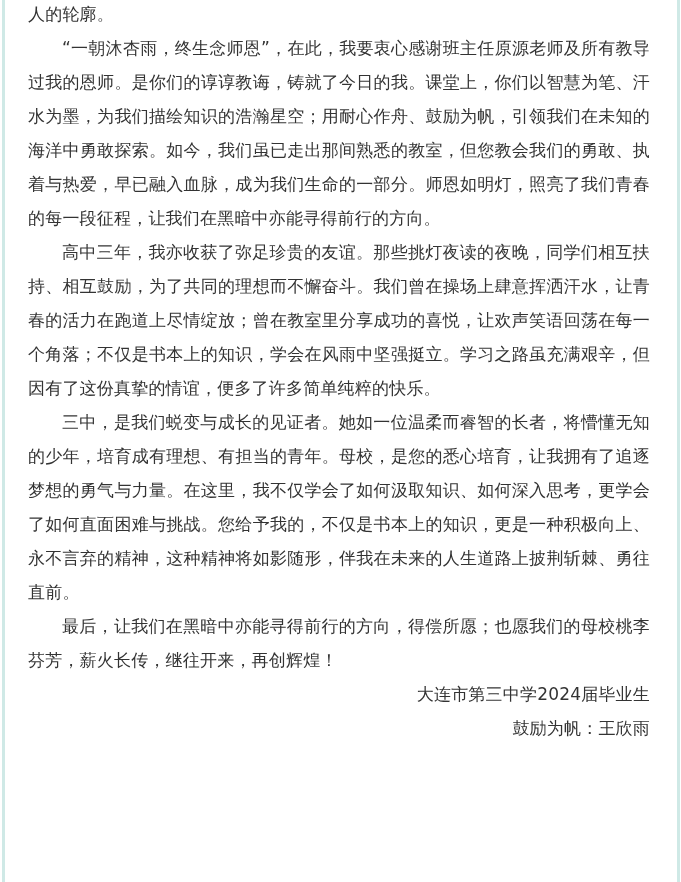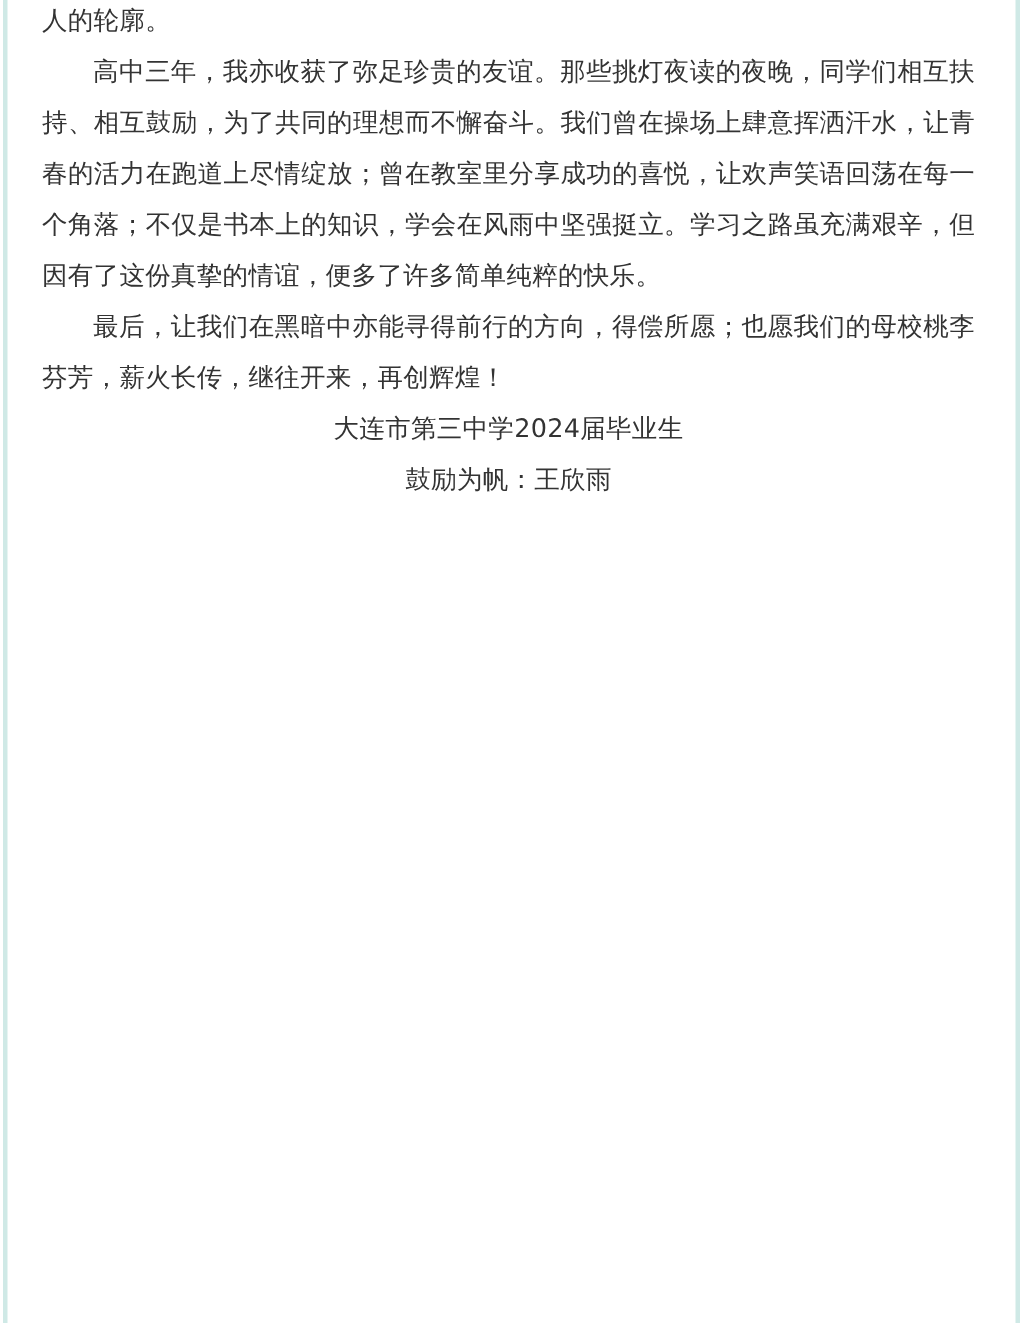--- a/index.html
+++ b/index.html
@@ -15,29 +15,31 @@
     position: absolute; left: 677px; top: 0; width: 3px; height: 882px; background: #cfe9e6;
   }
   .article {
     position: absolute; left: 28px; top: -3px; width: 622px;
     font-family: "DejaVu Sans", sans-serif;
     font-size: 17px; line-height: 34px; color: #333333;
     letter-spacing: 0.2px;
   }
   .para { margin: 0; text-align: justify; }
   .para.indent { text-indent: 2em; }
-  .sign { margin: 0; text-align: center; }
+  .sign { margin: 0; text-align: right; }
 </style>
 </head>
 <body>
 
 <div class="frame">
   <div class="border-left"></div>
   <div class="border-right"></div>
 
   <div class="article">
     <p class="para">人的轮廓。</p>
+    <p class="para indent">“一朝沐杏雨，终生念师恩”，在此，我要衷心感谢班主任原源老师及所有教导过我的恩师。是你们的谆谆教诲，铸就了今日的我。课堂上，你们以智慧为笔、汗水为墨，为我们描绘知识的浩瀚星空；用耐心作舟、鼓励为帆，引领我们在未知的海洋中勇敢探索。如今，我们虽已走出那间熟悉的教室，但您教会我们的勇敢、执着与热爱，早已融入血脉，成为我们生命的一部分。师恩如明灯，照亮了我们青春的每一段征程，让我们在黑暗中亦能寻得前行的方向。</p>
     <p class="para indent">高中三年，我亦收获了弥足珍贵的友谊。那些挑灯夜读的夜晚，同学们相互扶持、相互鼓励，为了共同的理想而不懈奋斗。我们曾在操场上肆意挥洒汗水，让青春的活力在跑道上尽情绽放；曾在教室里分享成功的喜悦，让欢声笑语回荡在每一个角落；不仅是书本上的知识，学会在风雨中坚强挺立。学习之路虽充满艰辛，但因有了这份真挚的情谊，便多了许多简单纯粹的快乐。</p>
+    <p class="para indent">三中，是我们蜕变与成长的见证者。她如一位温柔而睿智的长者，将懵懂无知的少年，培育成有理想、有担当的青年。母校，是您的悉心培育，让我拥有了追逐梦想的勇气与力量。在这里，我不仅学会了如何汲取知识、如何深入思考，更学会了如何直面困难与挑战。您给予我的，不仅是书本上的知识，更是一种积极向上、永不言弃的精神，这种精神将如影随形，伴我在未来的人生道路上披荆斩棘、勇往直前。</p>
     <p class="para indent">最后，让我们在黑暗中亦能寻得前行的方向，得偿所愿；也愿我们的母校桃李芬芳，薪火长传，继往开来，再创辉煌！</p>
     <p class="sign">大连市第三中学2024届毕业生</p>
     <p class="sign">鼓励为帆：王欣雨</p>
   </div>
 </div>
 
 </body></html>

